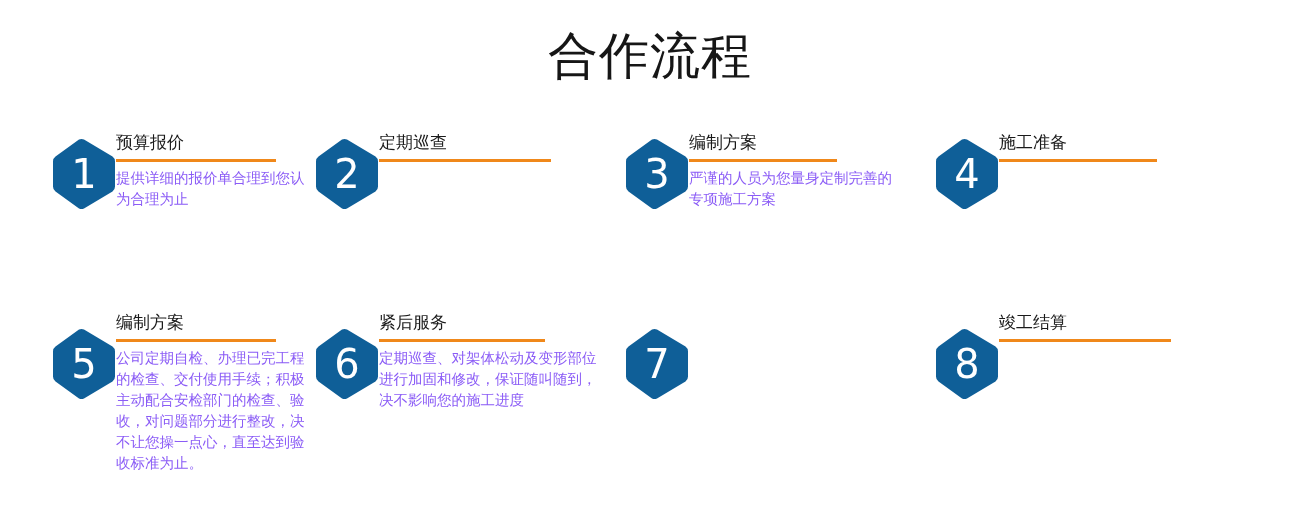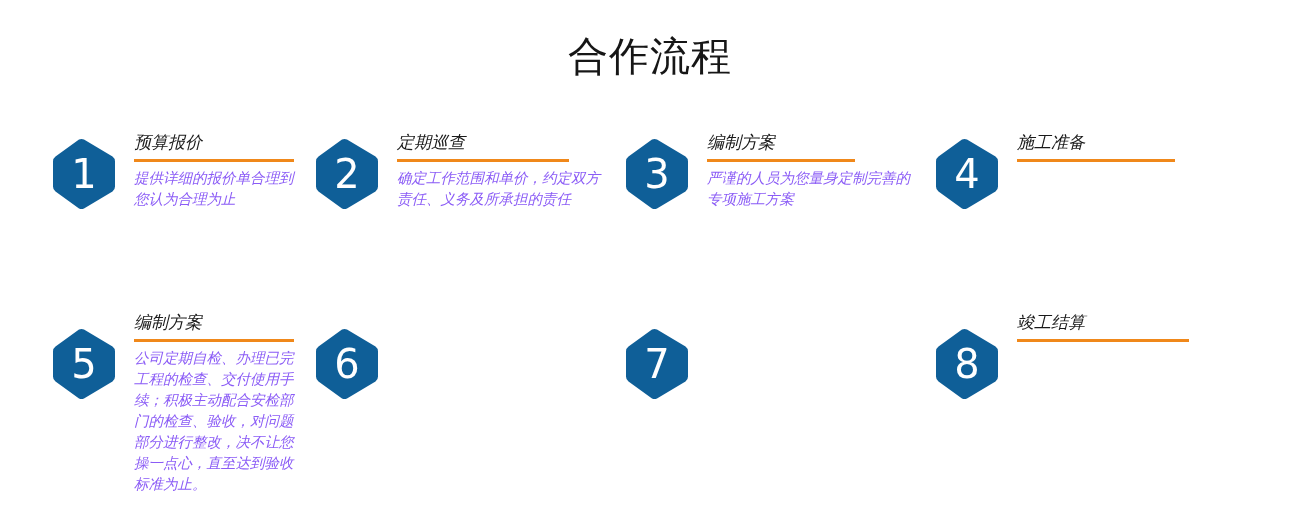--- a/index.html
+++ b/index.html
@@ -15,21 +15,21 @@
     overflow: hidden;
     position: relative;
   }
 
   .page-title {
     position: absolute;
     top: 26px;
     left: 0;
     width: 1300px;
     text-align: center;
-    font-size: 40px;
+    font-size: 50px;
     line-height: 60px;
     font-weight: 400;
     letter-spacing: 1px;
     color: #161616;
     white-space: nowrap;
   }
 
   .flow-grid {
     position: absolute;
     top: 130px;
@@ -86,24 +86,22 @@
     font-size: 40px;
     line-height: 40px;
     font-weight: 400;
     font-family: "DejaVu Sans", "Liberation Sans", sans-serif;
     letter-spacing: 0;
     user-select: none;
   }
 
   .step-body {
     flex: 1 1 auto;
-    padding-left: 18px;
     padding-top: 2px;
     min-width: 0;
-    font-style: italic;
   }
 
   .step-heading {
     font-size: 17px;
     line-height: 22px;
     font-weight: 400;
     color: #1a1a1a;
     margin: 0 0 5px 0;
     white-space: nowrap;
   }
@@ -159,21 +157,20 @@
     <div class="step col-2">
       <div class="hex-wrap">
         <svg width="64" height="72" viewBox="0 0 64 72" aria-hidden="true">
           <path d="M32 1.6 L60.5 18.6 a6 6 0 0 1 2.5 5 V48.4 a6 6 0 0 1 -2.5 5 L32 70.4 a6 6 0 0 1 -5 0 L3.5 53.4 a6 6 0 0 1 -2.5 -5 V23.6 a6 6 0 0 1 2.5 -5 L27 1.6 a6 6 0 0 1 5 0 Z" fill="#0F5F98"></path>
         </svg>
         <span class="hex-num">2</span>
       </div>
       <div class="step-body">
         <div class="step-heading">定期巡查</div>
         <div class="step-rule rule-w2"></div>
-        <div class="step-desc desc-mid">确定工作范围和单价，约定双方责任、义务及所承担的责任</div>
       </div>
     </div>
 
     <div class="step col-3">
       <div class="hex-wrap">
         <svg width="64" height="72" viewBox="0 0 64 72" aria-hidden="true">
           <path d="M32 1.6 L60.5 18.6 a6 6 0 0 1 2.5 5 V48.4 a6 6 0 0 1 -2.5 5 L32 70.4 a6 6 0 0 1 -5 0 L3.5 53.4 a6 6 0 0 1 -2.5 -5 V23.6 a6 6 0 0 1 2.5 -5 L27 1.6 a6 6 0 0 1 5 0 Z" fill="#0F5F98"></path>
         </svg>
         <span class="hex-num">3</span>
       </div>
@@ -215,20 +212,25 @@
       </div>
     </div>
 
     <div class="step col-2">
       <div class="hex-wrap">
         <svg width="64" height="72" viewBox="0 0 64 72" aria-hidden="true">
           <path d="M32 1.6 L60.5 18.6 a6 6 0 0 1 2.5 5 V48.4 a6 6 0 0 1 -2.5 5 L32 70.4 a6 6 0 0 1 -5 0 L3.5 53.4 a6 6 0 0 1 -2.5 -5 V23.6 a6 6 0 0 1 2.5 -5 L27 1.6 a6 6 0 0 1 5 0 Z" fill="#0F5F98"></path>
         </svg>
         <span class="hex-num">6</span>
       </div>
+      <div class="step-body">
+        <div class="step-heading">紧后服务</div>
+        <div class="step-rule rule-w6"></div>
+        <div class="step-desc desc-mid">定期巡查、对架体松动及变形部位进行加固和修改，保证随叫随到，决不影响您的施工进度</div>
+      </div>
     </div>
 
     <div class="step col-3">
       <div class="hex-wrap">
         <svg width="64" height="72" viewBox="0 0 64 72" aria-hidden="true">
           <path d="M32 1.6 L60.5 18.6 a6 6 0 0 1 2.5 5 V48.4 a6 6 0 0 1 -2.5 5 L32 70.4 a6 6 0 0 1 -5 0 L3.5 53.4 a6 6 0 0 1 -2.5 -5 V23.6 a6 6 0 0 1 2.5 -5 L27 1.6 a6 6 0 0 1 5 0 Z" fill="#0F5F98"></path>
         </svg>
         <span class="hex-num">7</span>
       </div>
     </div>

